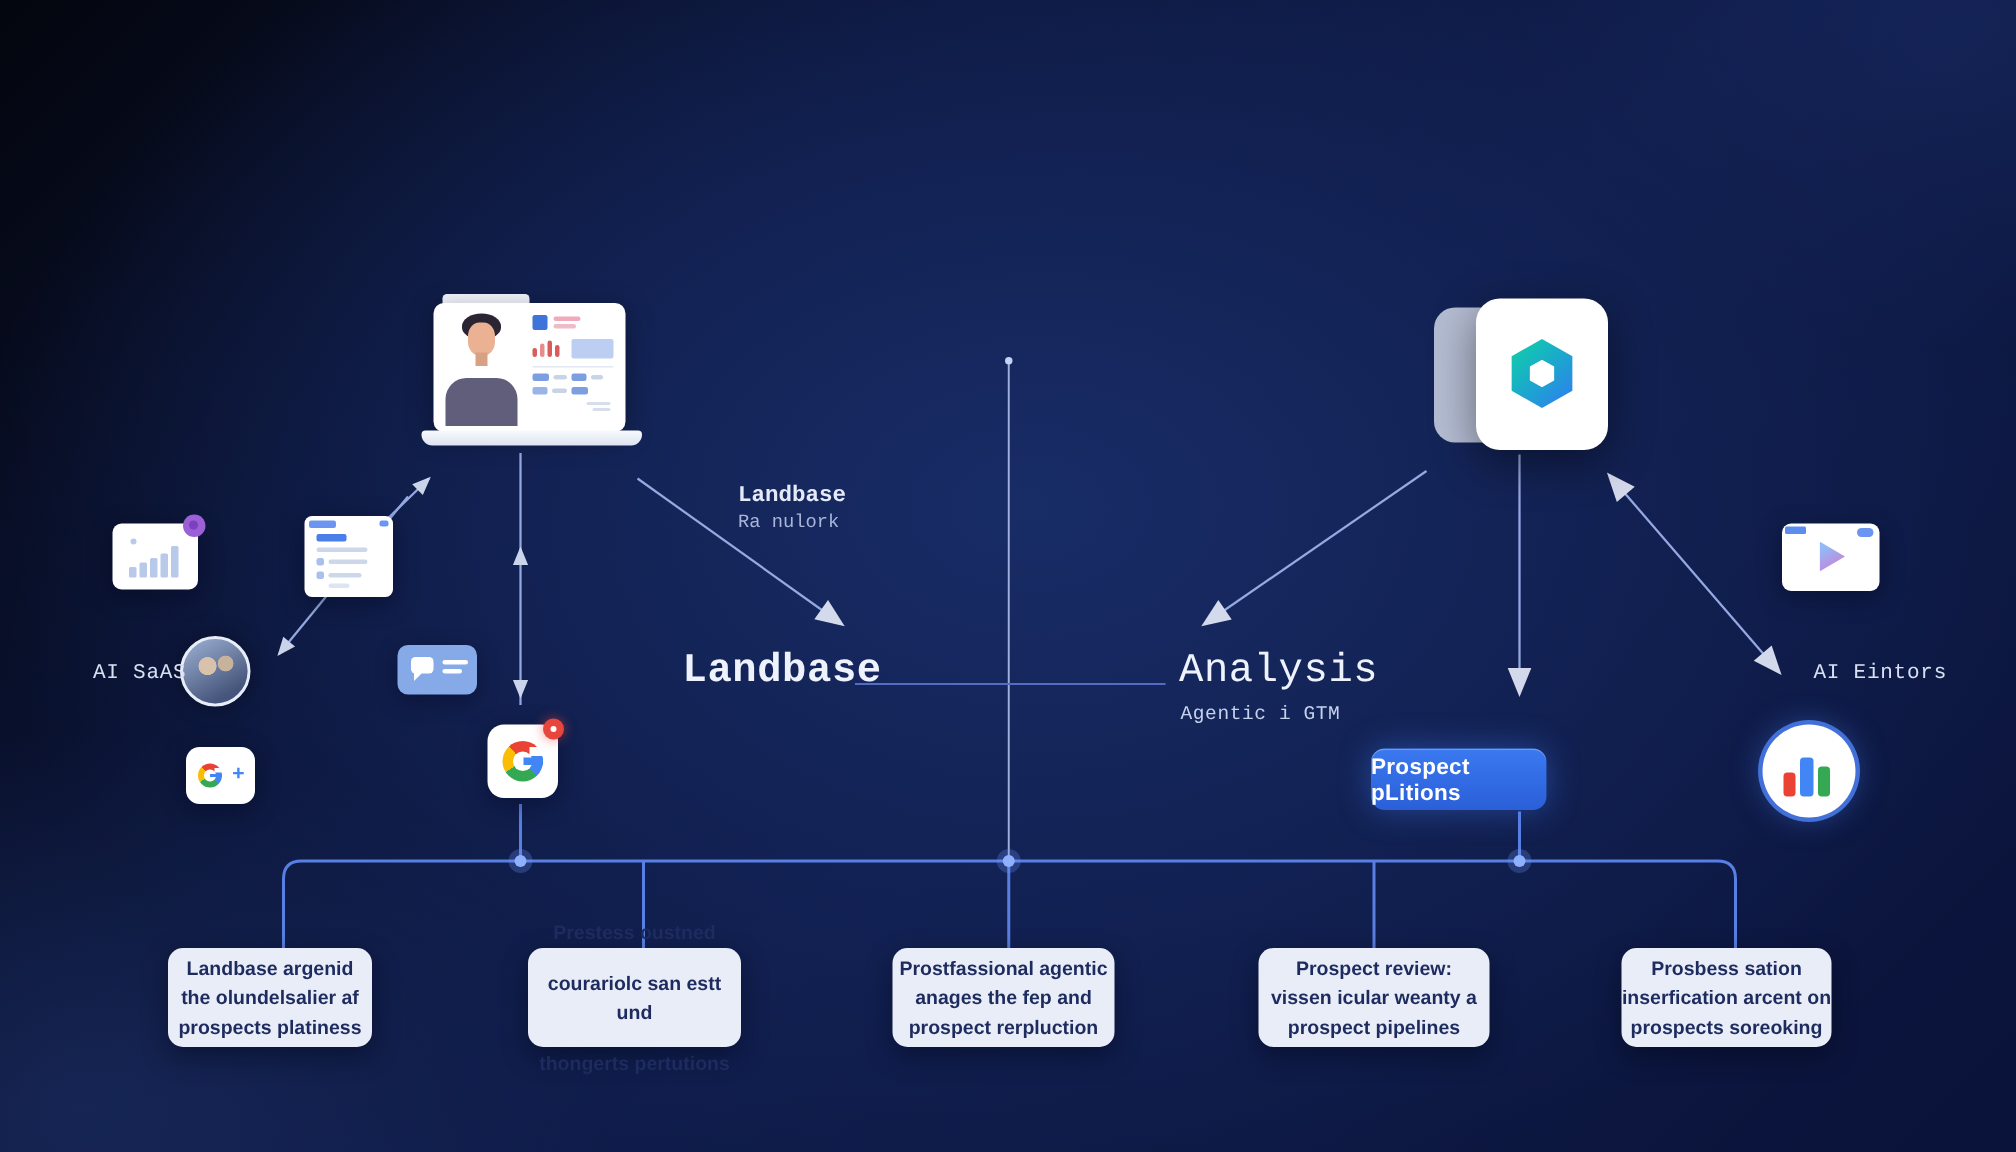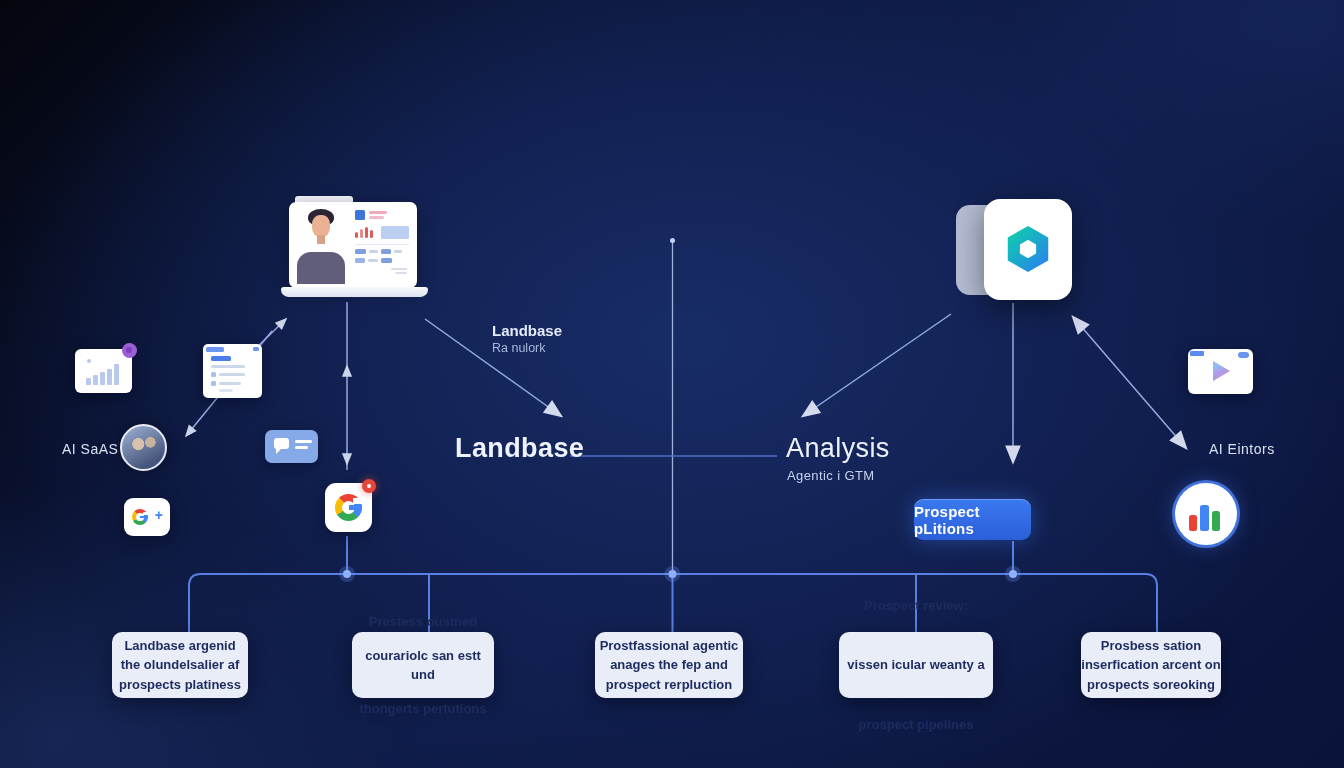--- a/index.html
+++ b/index.html
@@ -8,40 +8,40 @@
     font-family:"Liberation Sans",sans-serif;
     background:
       radial-gradient(900px 620px at 51% 44%, #182c66 0%, rgba(19,35,86,.85) 40%, rgba(12,22,58,0) 78%),
       radial-gradient(500px 360px at 4% 96%, rgba(76,118,216,.16) 0%, rgba(76,118,216,0) 70%),
       radial-gradient(420px 300px at 97% 3%, rgba(60,96,190,.12) 0%, rgba(60,96,190,0) 70%),
       linear-gradient(135deg,#04060e 0%,#0a1334 30%,#0f1c4a 55%,#0a1339 100%);
   }
   .abs{position:absolute;}
   svg.wires{position:absolute;left:0;top:0;pointer-events:none;}
   
-  .t{position:absolute;color:#d8e0f2;white-space:nowrap;}
+  .t{position:absolute;color:#d8e0f2;white-space:nowrap;font-family:Liberation Mono, monospace;}
   .ai-saas{left:62px;top:441px;font-size:14px;letter-spacing:.5px;}
   .ai-editors{left:1209px;top:441px;font-size:14px;letter-spacing:.5px;}
   .note-title{left:492px;top:322px;font-size:15px;font-weight:600;color:#e4eaf8;}
   .note-sub{left:492px;top:341px;font-size:12.5px;color:#a9b6da;}
   .h-landbase{left:455px;top:433px;font-size:27px;font-weight:700;color:#eef2fc;letter-spacing:.4px;}
   .h-analysis{left:786px;top:433px;font-size:27px;font-weight:500;color:#eef2fc;letter-spacing:.4px;}
   .analysis-sub{left:787px;top:468px;font-size:13px;color:#c6d1ee;letter-spacing:.4px;}
   
   .btn{position:absolute;left:914px;top:499px;width:117px;height:41px;border-radius:9px;
     background:linear-gradient(180deg,#3b79f0,#2a5fd8);color:#fff;font-size:15px;font-weight:700;
     display:flex;align-items:center;justify-content:center;letter-spacing:.2px;
     box-shadow:0 0 22px rgba(70,130,255,.4), inset 0 1px 0 rgba(255,255,255,.25);cursor:pointer;}
   
   .bbox{position:absolute;top:632px;height:66px;background:#e9edf8;border-radius:10px;
     display:flex;flex-direction:column;justify-content:center;text-align:center;
     font-size:13px;font-weight:700;color:#1d2b5f;line-height:1.5;
     box-shadow:0 6px 18px rgba(2,6,24,.45);}
   .bb1{left:112px;width:136px;} .bb2{left:352px;width:142px;gap:14px;} .bb3{left:595px;width:148px;}
-  .bb4{left:839px;width:154px;gap:40px;} .bb5{left:1081px;width:140px;}
+  .bb4{left:839px;width:154px;} .bb5{left:1081px;width:140px;}
   
   .laptop{left:281px;top:195px;width:147px;height:104px;}
   .lap-tab{position:absolute;left:14px;top:1px;width:58px;height:12px;background:#f2f5fb;border-radius:3px 3px 0 0;}
   .lap-screen{position:absolute;left:8px;top:7px;width:128px;height:86px;background:#fff;border-radius:7px;
     box-shadow:0 4px 18px rgba(0,0,0,.35);overflow:hidden;}
   .lap-base{position:absolute;left:0;top:92px;width:147px;height:10px;
     background:linear-gradient(#f7f9fd,#dde3f0);border-radius:3px 3px 8px 8px;}
   .lap-person{position:absolute;left:4px;top:4px;width:56px;height:78px;}
   .p-hair{position:absolute;left:15px;top:3px;width:26px;height:17px;background:#2a2433;border-radius:50% 50% 45% 45%;}
   .p-face{position:absolute;left:19px;top:9px;width:18px;height:22px;background:#eab293;border-radius:42%;}

